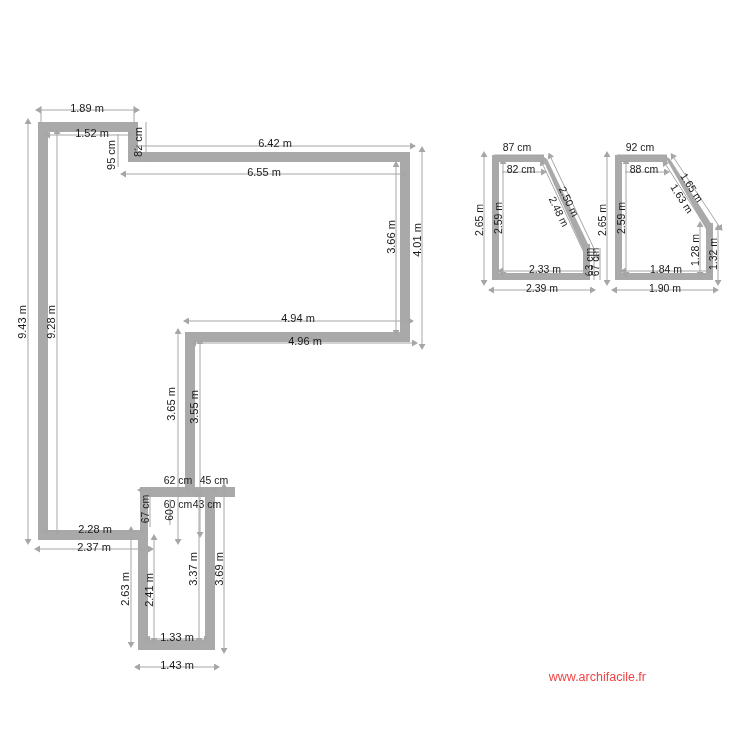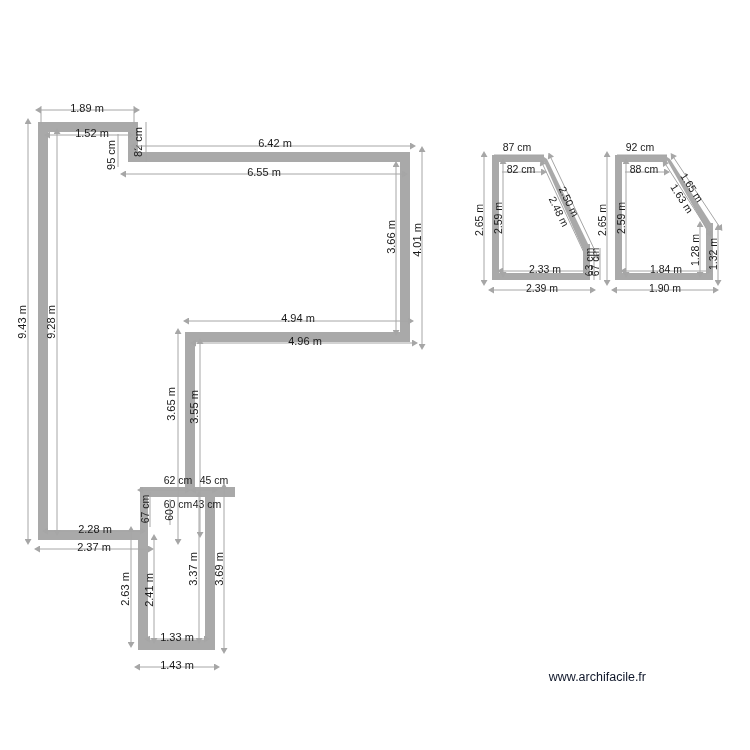--- a/index.html
+++ b/index.html
@@ -22,21 +22,21 @@
     text-anchor:middle;
     dominant-baseline:middle;
   }
   .dimtext.small{font-size:10.5px;}
   .footer{
     position:absolute;
     right:8px;
     bottom:78px;
     font-family:"Liberation Sans", sans-serif;
     font-size:12.5px;
-    color:#0f172a;
+    color:#ef4444;
     white-space:nowrap;
   }
 </style>
 </head>
 <body>
 
 <div id="plan-root">
 
 <svg id="plan-svg" viewBox="0 0 750 750" xmlns="http://www.w3.org/2000/svg">
   <defs>

